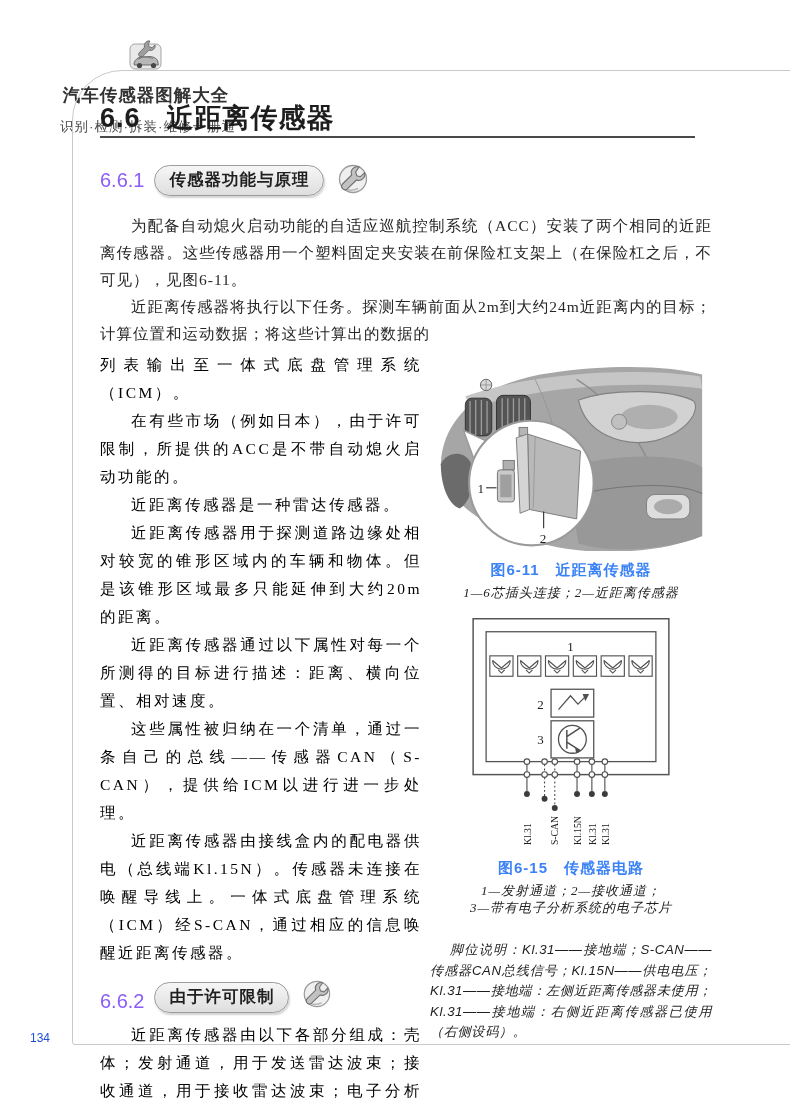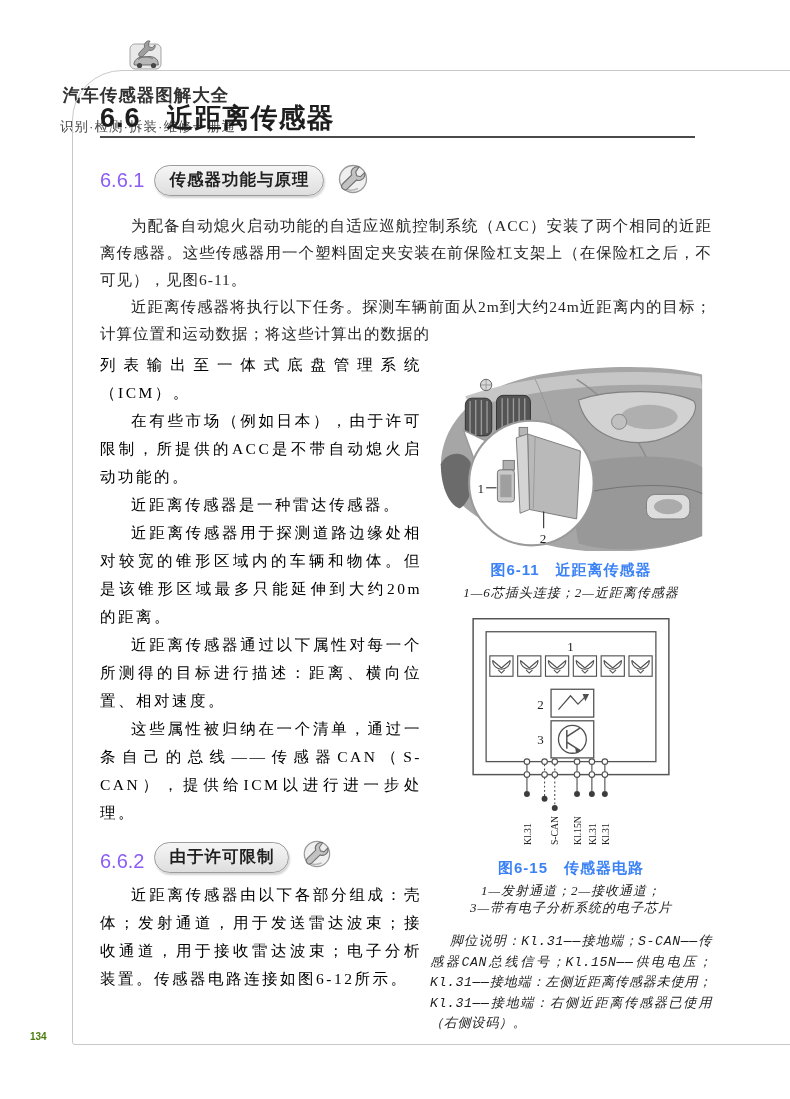--- a/index.html
+++ b/index.html
@@ -7,21 +7,21 @@
     width:790px;height:1099px;position:relative;background:#ffffff;
     font-family:"Liberation Sans",sans-serif;overflow:hidden;color:#2f2f2f;
   }
   
   .runhead{position:absolute;left:56px;top:40px;display:flex;align-items:center;gap:9px;flex-direction:column;}
   .runhead .btitle{font-size:17.5px;font-weight:bold;color:#323232;letter-spacing:1px;}
   .runhead .bsub{font-size:13.5px;color:#4c4c4c;letter-spacing:1px;margin-left:4px;padding-top:2px;}
   
   .frame{position:absolute;left:72px;top:70px;width:760px;height:973px;
     border:1px solid #c9c9c9;border-radius:50px 0 0 3px;}
-  .pagenum{position:absolute;left:30px;top:1031px;font-size:10px;color:#4d7c0f;font-weight:bold;}
+  .pagenum{position:absolute;left:30px;top:1031px;font-size:12px;color:#1d4ed8;}
   
   .content{position:absolute;left:100px;top:100px;width:612px;}
   .sec-title{width:595px;border-bottom:2.5px solid #4a4a4a;
     font-size:27px;font-weight:bold;color:#1d1d1d;letter-spacing:1px;}
   .sec-title .num{margin-right:26px;}
   .subhead{display:flex;align-items:center;gap:10px;margin-top:24px;height:36px;}
   .subhead .subnum{font-size:20px;color:#8b5cf6;}
   .pill{background:linear-gradient(#f6f6f6,#dedede);border:1.5px solid #9c9c9c;border-radius:16px;
     padding:3px 14px 4px;font-size:16.5px;font-weight:bold;color:#1f1f1f;
     box-shadow:1px 2px 2px rgba(0,0,0,0.18);letter-spacing:1px;}
@@ -35,23 +35,23 @@
   .colL p{font-family:"Liberation Serif",serif;font-size:15.5px;line-height:28px;
     text-align:justify;text-indent:2em;letter-spacing:2.5px;margin:0;color:#000000;}
   .colL p.cont{text-indent:0;}
   .colL .subhead{margin-top:14px;margin-bottom:8px;height:32px;align-items:flex-end;}
   
   .fig{text-align:center;}
   .figcap{font-size:15px;font-weight:bold;color:#3b82f6;margin-top:6px;letter-spacing:1px;}
   .figleg{font-family:"Liberation Serif",serif;font-style:italic;font-size:13px;
     color:#222;margin-top:4px;letter-spacing:1px;line-height:17px;}
   .fig612{margin-top:12px;}
-  .pin-note{font-family:Liberation Mono, monospace;font-style:italic;font-size:13.2px;
+  .pin-note{font-family:Liberation Sans, sans-serif;font-style:italic;font-size:13.2px;
     line-height:20.5px;text-align:justify;text-indent:1.5em;letter-spacing:0.6px;
-    color:#1e1e1e;margin-top:16px;}
+    color:#1e1e1e;margin-top:24px;}
   svg text{font-family:"Liberation Serif",serif;}
 </style>
 </head>
 <body>
 
 <div class="runhead">
   <span>
     <svg width="34" height="30" viewBox="0 0 34 30">
       <rect x="1" y="4" width="31" height="25" rx="5" fill="#e9e9e9" stroke="#a5a5a5"></rect>
       <path d="M21 1 a4.6 4.6 0 0 0 -5.4 6.1 L10 13 a2.6 2.6 0 0 0 3.6 3.6 L20 10.2 a4.6 4.6 0 0 0 6.1-5.4 l-2.9 2.9 -3-0.8 -0.8-3 z" fill="#9e9e9e" stroke="#666" stroke-width="0.8"></path>
@@ -91,20 +91,21 @@
 
   <div class="cols">
 
     <div class="colL">
       <p class="cont">列表输出至一体式底盘管理系统（ICM）。</p>
       <p>在有些市场（例如日本），由于许可限制，所提供的ACC是不带自动熄火启动功能的。</p>
       <p>近距离传感器是一种雷达传感器。</p>
       <p>近距离传感器用于探测道路边缘处相对较宽的锥形区域内的车辆和物体。但是该锥形区域最多只能延伸到大约20m的距离。</p>
       <p>近距离传感器通过以下属性对每一个所测得的目标进行描述：距离、横向位置、相对速度。</p>
       <p>这些属性被归纳在一个清单，通过一条自己的总线——传感器CAN（S-CAN），提供给ICM以进行进一步处理。</p>
+      <p>近距离传感器由接线盒内的配电器供电（总线端Kl.15N）。传感器未连接在唤醒导线上。一体式底盘管理系统（ICM）经S-CAN，通过相应的信息唤醒近距离传感器。</p>
 
       <div class="subhead">
         <span class="subnum">6.6.2</span>
         <span class="pill">由于许可限制</span>
         <span>
           <svg width="34" height="31" viewBox="0 0 36 33">
             <circle cx="19" cy="17" r="13.5" fill="#efefef" stroke="#9a9a9a" stroke-width="1.3"></circle>
             <path d="M9 26 q7 4 15 0.5" fill="none" stroke="#b5b5b5" stroke-width="1.5"></path>
             <path d="M25 5 a6 6 0 0 0 -7.3 8 L8.5 22 a3.4 3.4 0 0 0 4.8 4.8 L22.5 18 a6 6 0 0 0 8-7.3 l-4 4 -3.8-1 -1-3.8 z" fill="#c2c2c2" stroke="#6f6f6f" stroke-width="1.1"></path>
           </svg>

